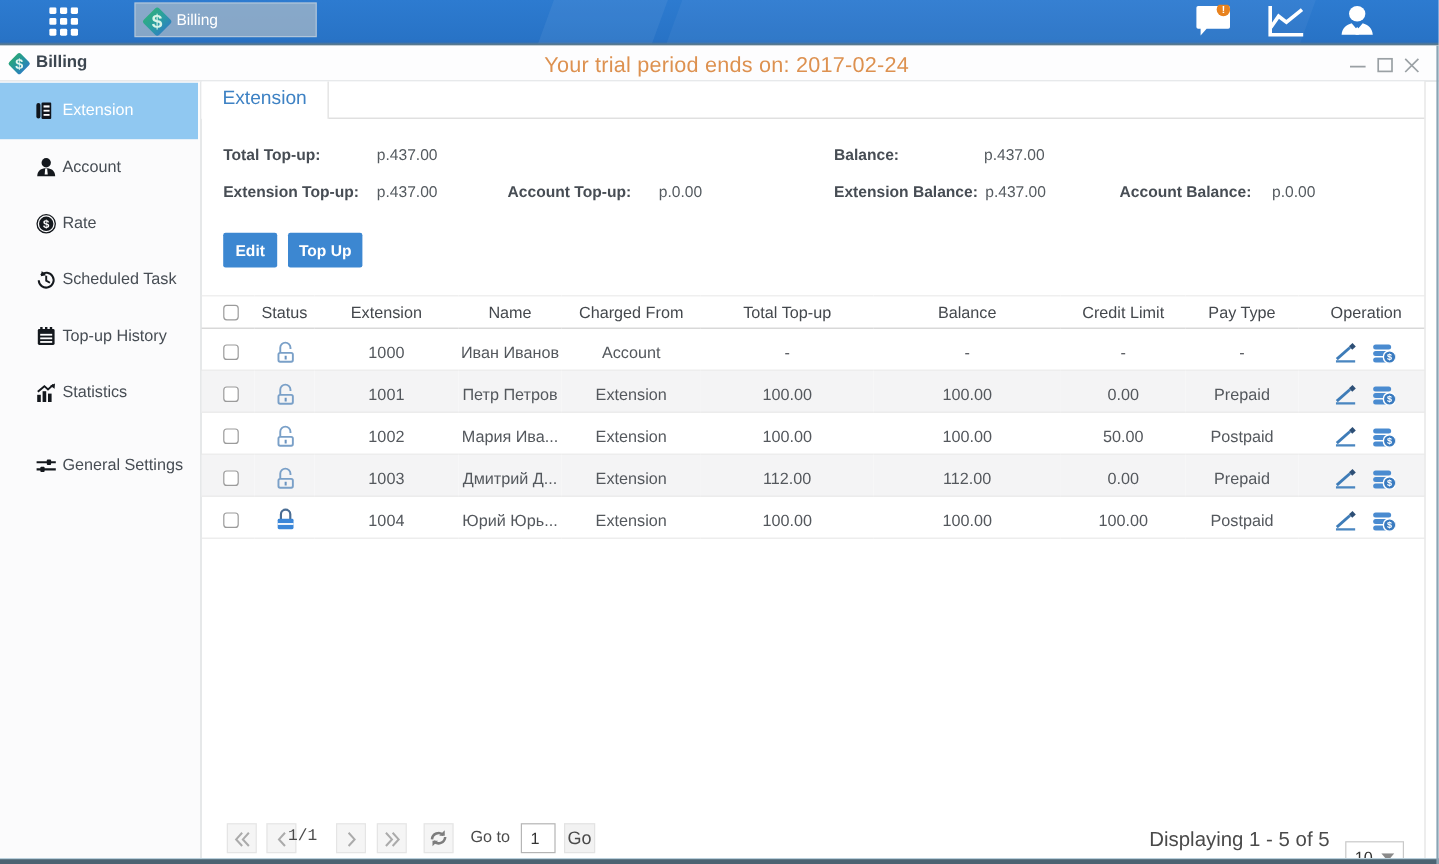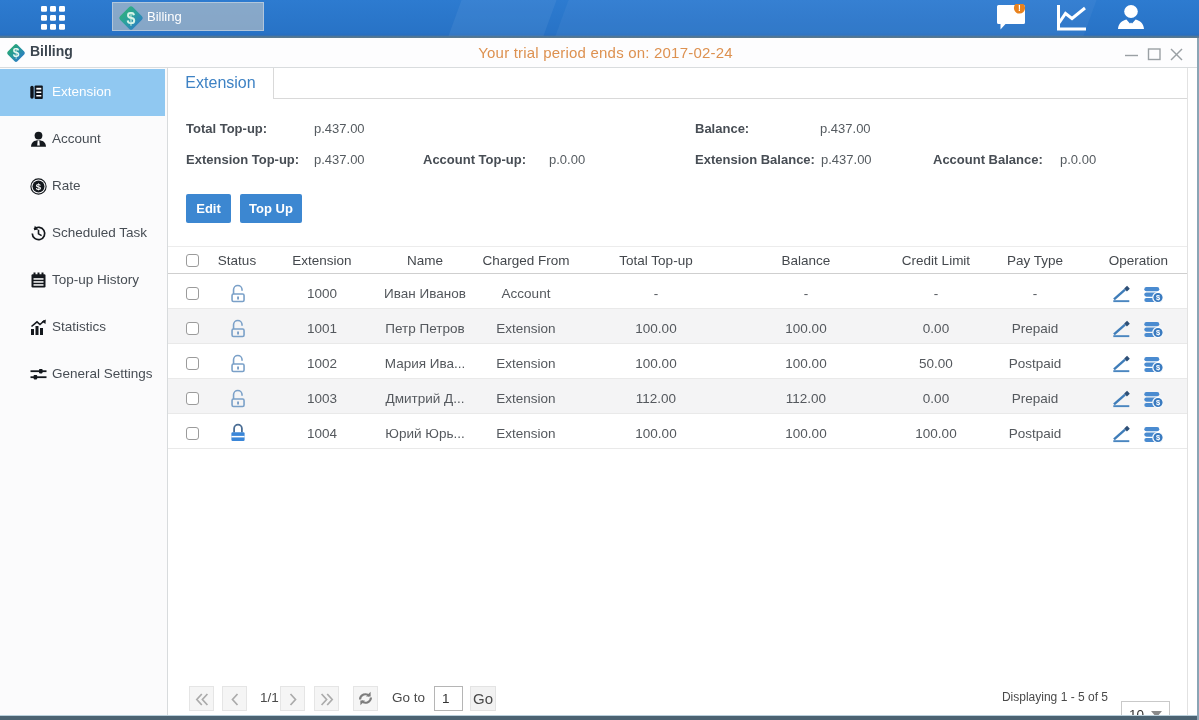--- a/index.html
+++ b/index.html
@@ -12,21 +12,21 @@
   overflow:hidden; }
 #topbar .streak { position:absolute; top:0; height:36px; background:rgba(255,255,255,0.06); }
 #toptab { position:absolute; left:112px; top:2px; width:152px; height:29px;
   background:rgba(212,208,199,0.55); border:1px solid rgba(255,255,255,0.35);
   display:flex; align-items:center; }
 #toptab .txt { color:#fff; font-size:13px; margin-left:34px; }
 
 
 #titlebar { left:0; top:38px; width:1199px; height:30px; background:#fdfdfe; border-bottom:1px solid #d9dcde; }
 #titlebar .name { position:absolute; left:30px; top:5px; font-size:14px; font-weight:bold; color:#3c4650; }
-#titlebar .trial { position:absolute; left:0; width:1172px; top:6px; text-align:center; font-size:15px; letter-spacing:0.2px; color:#dd9150;padding-left:39px; }
+#titlebar .trial { position:absolute; left:0; width:1172px; top:6px; text-align:center; font-size:18px; letter-spacing:0.2px; color:#dd9150;padding-left:39px; }
 .winctl { position:absolute; top:0; color:#9aa0a4; }
 
 
 #sidebar { left:0; top:68px; width:168px; height:647px; background:#fbfbfc; border-right:1px solid #d8dbdd; }
 .mitem { position:absolute; left:0; width:165px; height:47px; }
 .mitem .lbl { position:absolute; left:52px; top:15px; font-size:13.5px; color:#474d54; }
 .mitem.sel { background:#90c8f1; }
 .mitem.sel .lbl { color:#fff; }
 .micon { position:absolute; left:30px; top:15px; width:17px; height:17px; }
 
@@ -48,21 +48,21 @@
 tr.g td { background:#f4f4f5; }
 .cb { display:inline-block; width:13px; height:13px; border:1px solid #9b9b9b; border-radius:3px; background:#fff; vertical-align:middle; margin-left:4px; }
 
 
 #pager { left:168px; top:686px; width:1019px; height:26px; }
 .pbtn { position:absolute; top:0; width:25px; height:25px; background:#f5f5f5; border:1px solid #e5e5e5; text-align:center; }
 .pbtn svg { margin-top:5.5px; }
 .ptxt { position:absolute; top:4px; font-size:13.5px; color:#4a4a4a; }
 #goin { position:absolute; left:266px; top:0; width:29px; height:25px; border:1px solid #b5b5b5; background:#fff; font-size:13.5px; color:#333; padding-left:7px; line-height:23px; }
 #gobtn { position:absolute; left:302px; top:0; width:26px; height:25px; background:#f2f2f2; border:1px solid #e3e3e3; color:#4a4a4a; font-size:15px; text-align:center; line-height:23px; }
-#disp { position:absolute; right:79px; top:4px; font-size:12px; color:#4a4a4a; }
+#disp { position:absolute; right:79px; top:4px; font-size:17px; color:#4a4a4a; }
 #psel { position:absolute; right:17px; top:15px; width:49px; height:24px; border:1px solid #c9c9c9; background:#fff; }
 #psel .v { position:absolute; left:7px; top:5px; font-size:13.5px; color:#333; }
 
 #botframe { left:0; top:715px; width:1199px; height:5px; background:#4c6372; border-top:1px solid #b9cfdb; }
 #rframe { left:1197px; top:38px; width:2px; height:682px; background:#8aa5b5; }
 #cborder { left:1187px; top:68px; width:1px; height:647px; background:#e2e2e2; }
 </style>
 </head>
 <body>
 
@@ -198,21 +198,21 @@
         <rect x="7.5" y="0.5" width="2" height="3.4" fill="#14181d"></rect>
         <rect x="11.5" y="0.5" width="2" height="3.4" fill="#14181d"></rect>
       <g fill="#fff">
           <rect x="3.5" y="6.2" width="10" height="1.5"></rect>
           <rect x="3.5" y="9.2" width="10" height="1.5"></rect>
           <rect x="3.5" y="12.2" width="10" height="1.5"></rect>
         </g>
     </svg>
     <div class="lbl">Top-up History</div>
   </div>
-  <div class="mitem" style="top:283px;">
+  <div class="mitem" style="top:297px;">
     <svg class="micon" viewBox="0 0 17 17">
       <g stroke="#14181d" stroke-width="1.8" fill="none">
         <line x1="0.5" y1="5.2" x2="16.5" y2="5.2"></line>
         <line x1="0.5" y1="11.2" x2="16.5" y2="11.2"></line>
       </g>
       <g fill="#14181d">
         <rect x="9" y="3" width="3.6" height="4.4" rx="0.8"></rect>
         <rect x="3.6" y="9" width="3.6" height="4.4" rx="0.8"></rect>
       </g>
     </svg>
@@ -426,21 +426,21 @@
     </table>
 </div>
 
 <div class="abs" id="pager">
   <div class="pbtn" style="left:21px;"><svg width="14" height="13" viewBox="0 0 14 13">
         <path d="M6.8 1 L1.8 6.5 L6.8 12 M12.4 1 L7.4 6.5 L12.4 12" stroke="#ababab" stroke-width="1.7" fill="none"></path>
       </svg></div>
   <div class="pbtn" style="left:54px;"><svg width="14" height="13" viewBox="0 0 14 13">
         <path d="M9.5 1 L4.5 6.5 L9.5 12" stroke="#ababab" stroke-width="1.7" fill="none"></path>
       </svg></div>
-  <div class="ptxt" style="left:92px;">1/1</div>
+  <div class="ptxt" style="left:72px;font-family:Liberation Mono, monospace;">1/1</div>
   <div class="pbtn" style="left:112px;"><svg width="14" height="13" viewBox="0 0 14 13">
         <path d="M4.5 1 L9.5 6.5 L4.5 12" stroke="#ababab" stroke-width="1.7" fill="none"></path>
       </svg></div>
   <div class="pbtn" style="left:146px;"><svg width="14" height="13" viewBox="0 0 14 13">
         <path d="M1.6 1 L6.6 6.5 L1.6 12 M7.2 1 L12.2 6.5 L7.2 12" stroke="#ababab" stroke-width="1.7" fill="none"></path>
       </svg></div>
   <div class="pbtn" style="left:185px;">
     <svg width="15" height="15" viewBox="0 0 15 15" style="margin-top:4px;">
       <g fill="none" stroke="#7d7d7d" stroke-width="2.1">
         <path d="M2 8.5 a5.5 5.5 0 0 1 9.5 -3.5"></path>

